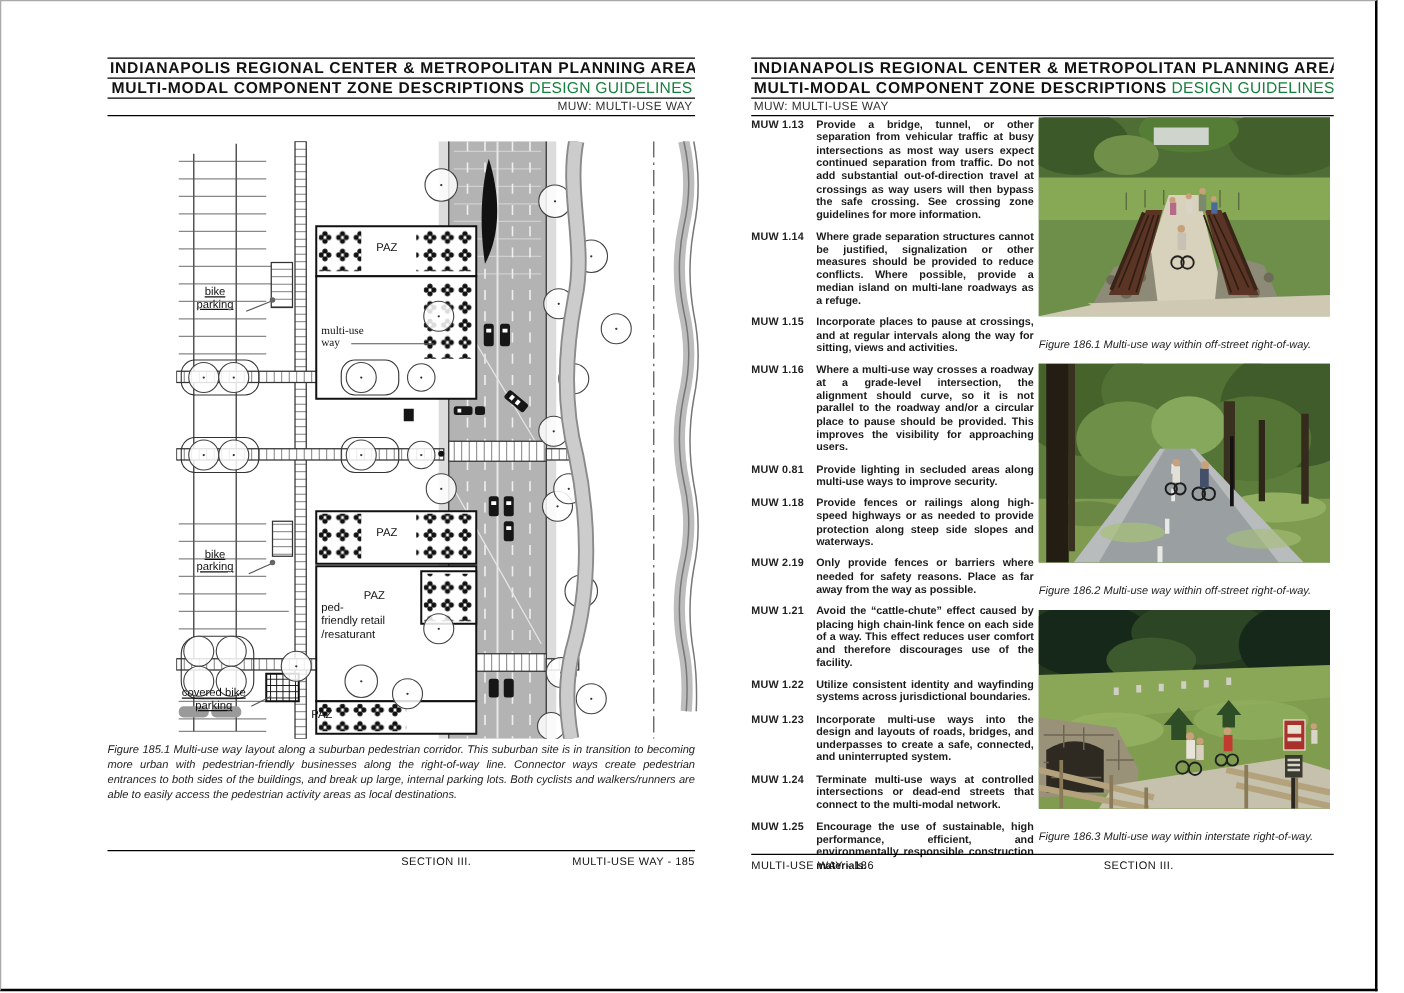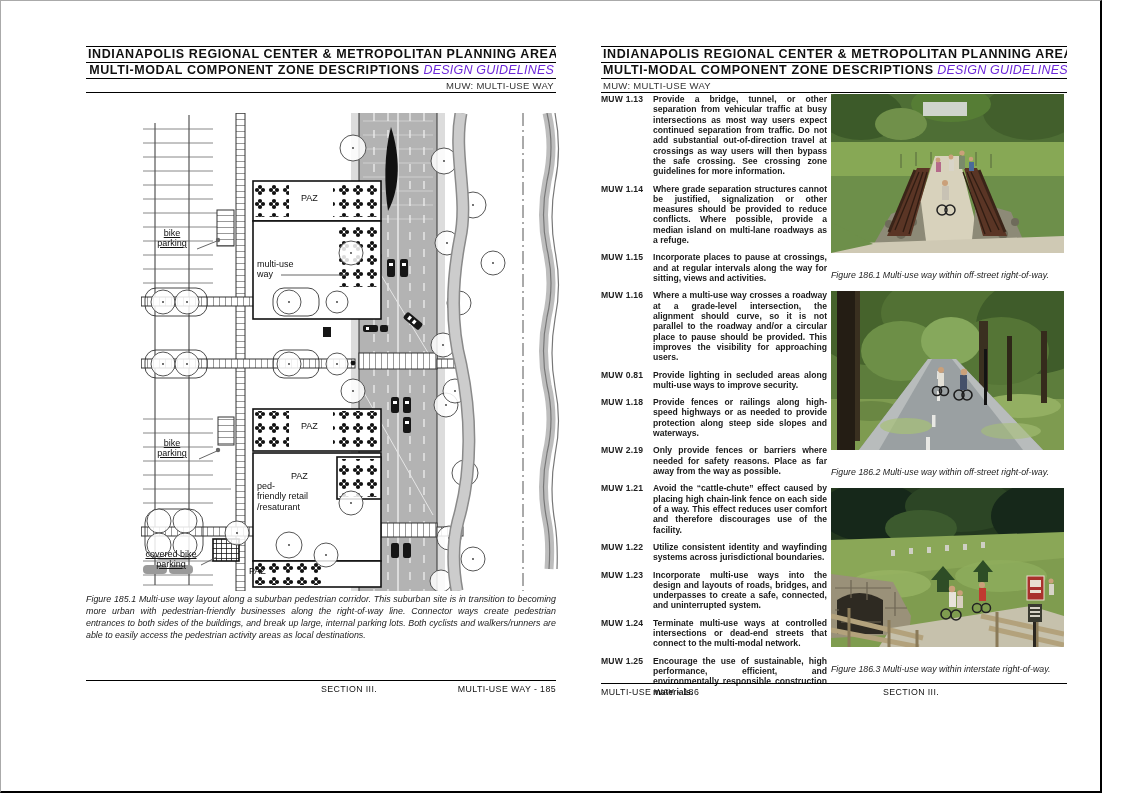--- a/index.html
+++ b/index.html
@@ -6,21 +6,21 @@
   body{width:1123px;height:794px;position:relative;font-family:"Liberation Sans",sans-serif;color:#111;}
   .sheet{position:absolute;left:0;top:0;width:1099px;height:790px;border:1px solid #aaa;border-right:2px solid #000;border-bottom:2px solid #000;background:#fff;}
   .page{position:absolute;top:45px;}
   .page-left{left:85px;width:470px;height:700px;}
   .page-right{left:600px;width:466px;height:700px;}
   
   .hdr-row{border-bottom:1px solid #000;padding:0 2px 1px 2px;white-space:nowrap;overflow:hidden;}
   .hdr-row1{border-top:1px solid #000;font-weight:bold;font-size:12.5px;letter-spacing:.6px;}
   .hdr-row2{font-size:12.5px;letter-spacing:.4px;}
   .hdr-row2 .b{font-weight:bold;letter-spacing:.6px;}
-  .hdr-row2 .r{font-weight:normal;color:#6d28d9;letter-spacing:.2px;font-style:italic;}
+  .hdr-row2 .r{font-weight:normal;color:#15803d;letter-spacing:.2px;}
   .hdr-row3{font-size:9.5px;color:#333;letter-spacing:.3px;padding-top:1px;}
   .align-r{text-align:right;}
   
   .col-text{position:absolute;left:0;top:48px;width:226px;}
   .guideline{display:flex;margin-bottom:7px;font-weight:bold;}
   .g-id{width:52px;flex:none;font-size:8.6px;color:#222;letter-spacing:.2px;}
   .g-text{flex:1;font-size:8.6px;line-height:1.2;text-align:justify;color:#1a1a1a;}
   
   .col-figs{position:absolute;left:230px;top:48px;width:234px;}
   .fig{margin-bottom:11px;}
@@ -262,21 +262,21 @@
             <circle cx="77" cy="337" r="2.2" fill="#666" stroke="none"></circle>
           <path d="M60,452 L76,444"></path>
         </g>
       </svg>
 
       <div class="dlabel right" style="left:6px;top:115px;width:50px;">
         <div>bike</div>
         <div>parking</div>
       </div>
       <div class="dlabel" style="left:160px;top:80px;">PAZ</div>
-      <div class="dlabel" style="left:116px;top:146px;">
+      <div class="dlabel" style="left:116px;top:146px;font-family:Liberation Serif, serif;">
         <div>multi-use</div>
         <div>way</div>
       </div>
       <div class="dlabel" style="left:160px;top:308px;">PAZ</div>
       <div class="dlabel right" style="left:6px;top:325px;width:50px;">
         <div>bike</div>
         <div>parking</div>
       </div>
       <div class="dlabel" style="left:150px;top:358px;">PAZ</div>
       <div class="dlabel" style="left:116px;top:368px;">

